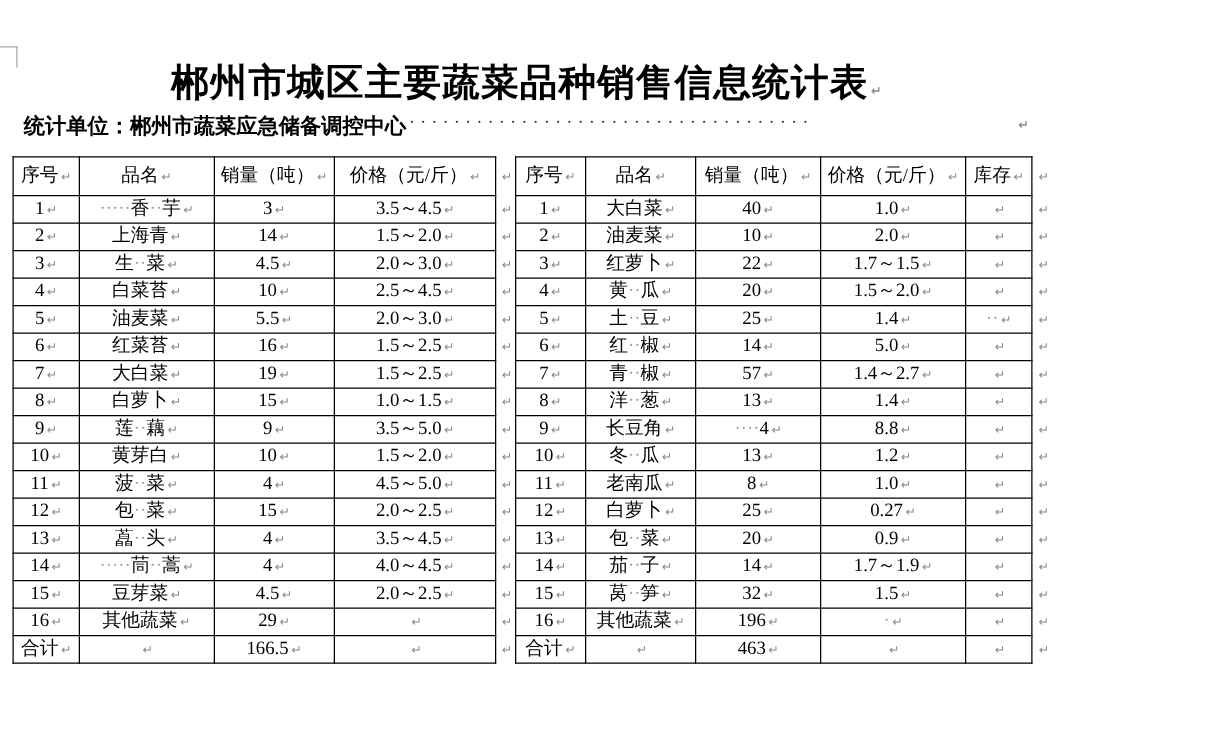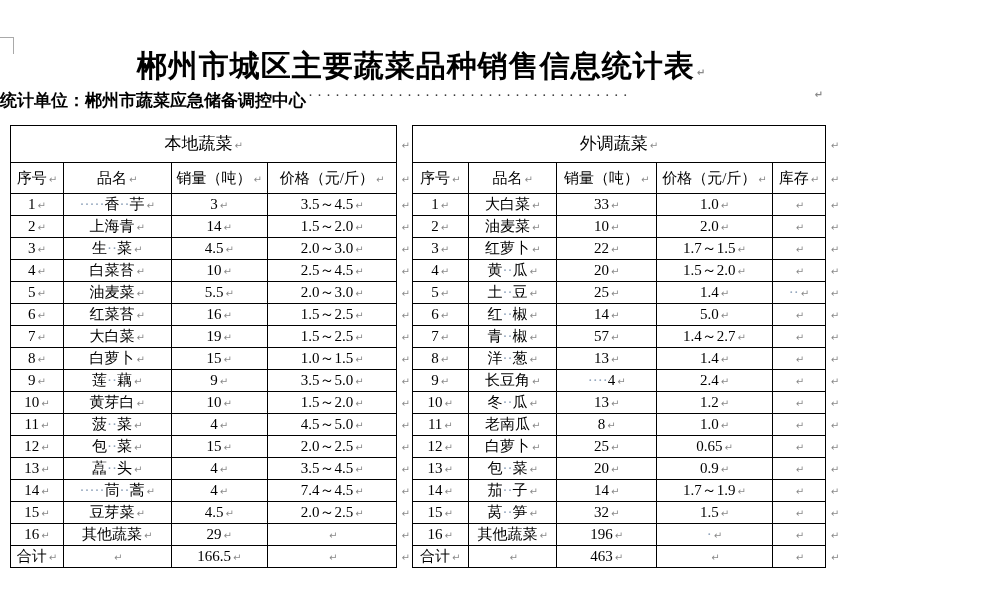--- a/index.html
+++ b/index.html
@@ -12,21 +12,21 @@
   .cm-tl{left:0;top:17px;width:13px;height:16px;border-top:1px solid #a9a9a9;border-right:1px solid #a9a9a9;}
   .cm-tr{left:958px;top:8px;width:14px;height:14px;border-left:1px solid #a9a9a9;border-bottom:1px solid #a9a9a9;}
   .cm-bl{left:0;top:578px;width:13px;height:14px;border-top:1px solid #a9a9a9;border-right:1px solid #a9a9a9;}
   .cm-br{left:949px;top:575px;width:24px;height:17px;border-top:1px solid #a9a9a9;border-left:1px solid #a9a9a9;}
 
   .title{
     position:absolute;top:26px;left:0;width:100%;text-align:center;
     font-size:30px;font-weight:700;letter-spacing:1px;white-space:nowrap;
   }
   .subtitle{
-    position:absolute;top:69px;left:0;right:20px;display:flex;align-items:flex-start;
+    position:absolute;top:69px;left:19px;right:20px;display:flex;align-items:center;
     font-size:17px;font-weight:700;white-space:nowrap;
   }
   .subtitle .dots{
     flex:1 1 auto;overflow:hidden;color:#3a3a3a;font-weight:400;
     letter-spacing:4px;font-size:15px;padding:0 2px;position:relative;top:-2px;
   }
   .note{
     position:absolute;top:551px;left:8px;font-size:17px;font-weight:400;white-space:nowrap;
   }
 
@@ -71,26 +71,20 @@
           <col style="width:151px">
         <col style="width:19px">
         <col style="width:69px">
           <col style="width:104px">
           <col style="width:111px">
           <col style="width:126px">
           <col style="width:63px">
         <col style="width:22px">
       </colgroup>
       <tbody>
-          <tr class="rh1">
-            <td colspan="4"><span>本地蔬菜</span><span class="pm">↵</span></td>
-            <td class="gap"><span class="pm">↵</span></td>
-            <td colspan="5"><span>外调蔬菜</span><span class="pm">↵</span></td>
-            <td class="out"><span class="pm">↵</span></td>
-          </tr>
           <tr class="rh2">
             <td><span>序号</span><span class="pm">↵</span></td>
             <td><span>品名</span><span class="pm">↵</span></td>
             <td><span>销量（吨）</span><span class="pm">↵</span></td>
             <td><span>价格（元/斤）</span><span class="pm">↵</span></td>
             <td class="gap"><span class="pm">↵</span></td>
             <td><span>序号</span><span class="pm">↵</span></td>
             <td><span>品名</span><span class="pm">↵</span></td>
             <td><span>销量（吨）</span><span class="pm">↵</span></td>
             <td><span>价格（元/斤）</span><span class="pm">↵</span></td>
@@ -98,21 +92,21 @@
             <td class="out"><span class="pm">↵</span></td>
           </tr>
           <tr class="rd">
             <td><span>1</span><span class="pm">↵</span></td>
             <td><span class="sp">·····</span><span>香</span><span class="sp">··</span><span>芋</span><span class="pm">↵</span></td>
             <td><span>3</span><span class="pm">↵</span></td>
             <td><span>3.5～4.5</span><span class="pm">↵</span></td>
             <td class="gap"><span class="pm">↵</span></td>
             <td><span>1</span><span class="pm">↵</span></td>
             <td><span>大白菜</span><span class="pm">↵</span></td>
-            <td><span>33</span><span class="pm">↵</span></td>
+            <td><span>40</span><span class="pm">↵</span></td>
             <td><span>1.0</span><span class="pm">↵</span></td>
             <td><span class="pm">↵</span></td>
             <td class="out"><span class="pm">↵</span></td>
           </tr>
           <tr class="rd">
             <td><span>2</span><span class="pm">↵</span></td>
             <td><span>上海青</span><span class="pm">↵</span></td>
             <td><span>14</span><span class="pm">↵</span></td>
             <td><span>1.5～2.0</span><span class="pm">↵</span></td>
             <td class="gap"><span class="pm">↵</span></td>
@@ -203,21 +197,21 @@
           </tr>
           <tr class="rd">
             <td><span>9</span><span class="pm">↵</span></td>
             <td><span>莲</span><span class="sp">··</span><span>藕</span><span class="pm">↵</span></td>
             <td><span>9</span><span class="pm">↵</span></td>
             <td><span>3.5～5.0</span><span class="pm">↵</span></td>
             <td class="gap"><span class="pm">↵</span></td>
             <td><span>9</span><span class="pm">↵</span></td>
             <td><span>长豆角</span><span class="pm">↵</span></td>
             <td><span class="sp">····</span><span>4</span><span class="pm">↵</span></td>
-            <td><span>2.4</span><span class="pm">↵</span></td>
+            <td><span>8.8</span><span class="pm">↵</span></td>
             <td><span class="pm">↵</span></td>
             <td class="out"><span class="pm">↵</span></td>
           </tr>
           <tr class="rd">
             <td><span>10</span><span class="pm">↵</span></td>
             <td><span>黄芽白</span><span class="pm">↵</span></td>
             <td><span>10</span><span class="pm">↵</span></td>
             <td><span>1.5～2.0</span><span class="pm">↵</span></td>
             <td class="gap"><span class="pm">↵</span></td>
             <td><span>10</span><span class="pm">↵</span></td>
@@ -242,42 +236,42 @@
           </tr>
           <tr class="rd">
             <td><span>12</span><span class="pm">↵</span></td>
             <td><span>包</span><span class="sp">··</span><span>菜</span><span class="pm">↵</span></td>
             <td><span>15</span><span class="pm">↵</span></td>
             <td><span>2.0～2.5</span><span class="pm">↵</span></td>
             <td class="gap"><span class="pm">↵</span></td>
             <td><span>12</span><span class="pm">↵</span></td>
             <td><span>白萝卜</span><span class="pm">↵</span></td>
             <td><span>25</span><span class="pm">↵</span></td>
-            <td><span>0.65</span><span class="pm">↵</span></td>
+            <td><span>0.27</span><span class="pm">↵</span></td>
             <td><span class="pm">↵</span></td>
             <td class="out"><span class="pm">↵</span></td>
           </tr>
           <tr class="rd">
             <td><span>13</span><span class="pm">↵</span></td>
             <td><span>藠</span><span class="sp">··</span><span>头</span><span class="pm">↵</span></td>
             <td><span>4</span><span class="pm">↵</span></td>
             <td><span>3.5～4.5</span><span class="pm">↵</span></td>
             <td class="gap"><span class="pm">↵</span></td>
             <td><span>13</span><span class="pm">↵</span></td>
             <td><span>包</span><span class="sp">··</span><span>菜</span><span class="pm">↵</span></td>
             <td><span>20</span><span class="pm">↵</span></td>
             <td><span>0.9</span><span class="pm">↵</span></td>
             <td><span class="pm">↵</span></td>
             <td class="out"><span class="pm">↵</span></td>
           </tr>
           <tr class="rd">
             <td><span>14</span><span class="pm">↵</span></td>
             <td><span class="sp">·····</span><span>茼</span><span class="sp">··</span><span>蒿</span><span class="pm">↵</span></td>
             <td><span>4</span><span class="pm">↵</span></td>
-            <td><span>7.4～4.5</span><span class="pm">↵</span></td>
+            <td><span>4.0～4.5</span><span class="pm">↵</span></td>
             <td class="gap"><span class="pm">↵</span></td>
             <td><span>14</span><span class="pm">↵</span></td>
             <td><span>茄</span><span class="sp">··</span><span>子</span><span class="pm">↵</span></td>
             <td><span>14</span><span class="pm">↵</span></td>
             <td><span>1.7～1.9</span><span class="pm">↵</span></td>
             <td><span class="pm">↵</span></td>
             <td class="out"><span class="pm">↵</span></td>
           </tr>
           <tr class="rd">
             <td><span>15</span><span class="pm">↵</span></td>

